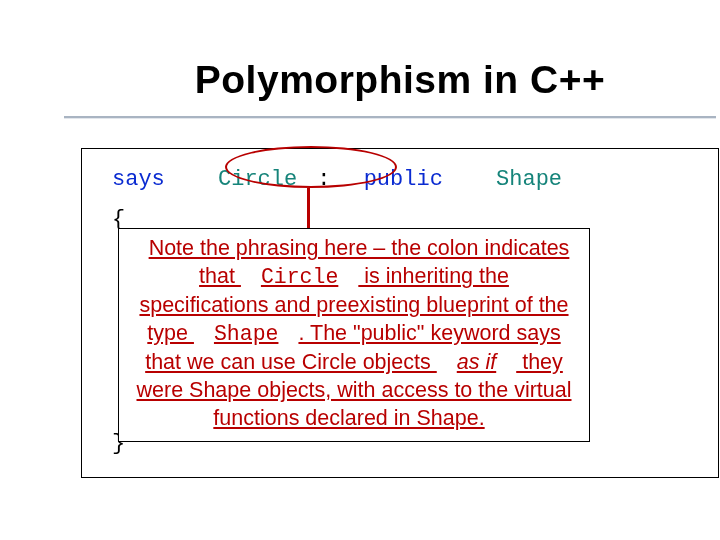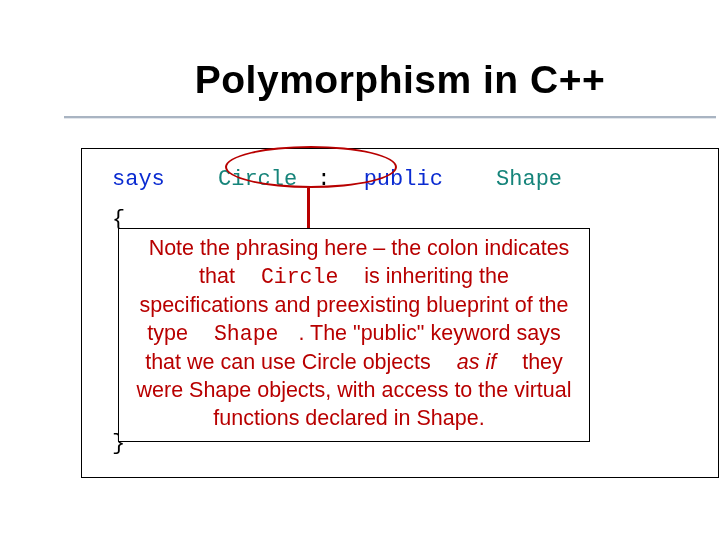--- a/index.html
+++ b/index.html
@@ -53,20 +53,21 @@
     left: 78px; top: 188px;
     width: 472px; height: 214px;
     background: #fff;
     border: 1px solid #000;
     padding: 6px 16px;
     font-family: Verdana, Geneva, sans-serif;
     font-size: 21.5px;
     line-height: 1.30;
     color: #b80000;
     text-align: center;
+    text-decoration: underline;
   }
   .note-box .mono { font-family: "Courier New", Courier, monospace; }
   .note-box .ital { font-style: italic; }
 </style>
 </head>
 <body>
 <div class="slide">
 
   <h1 class="title">Polymorphism in C++</h1>
   <div class="title-rule"></div>

